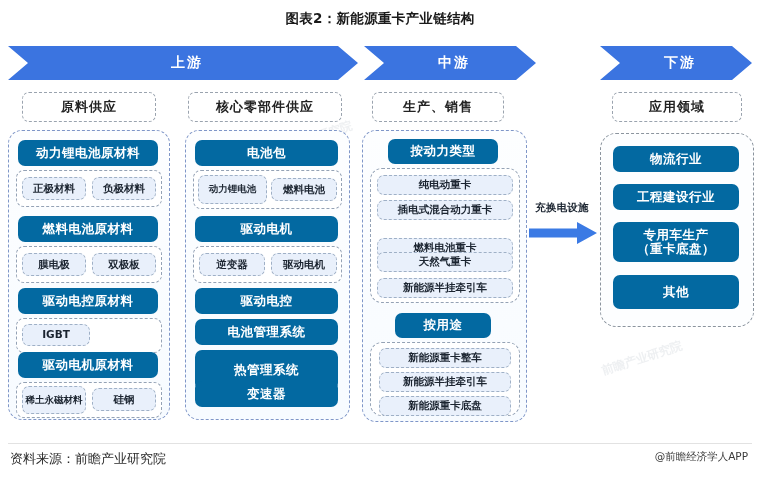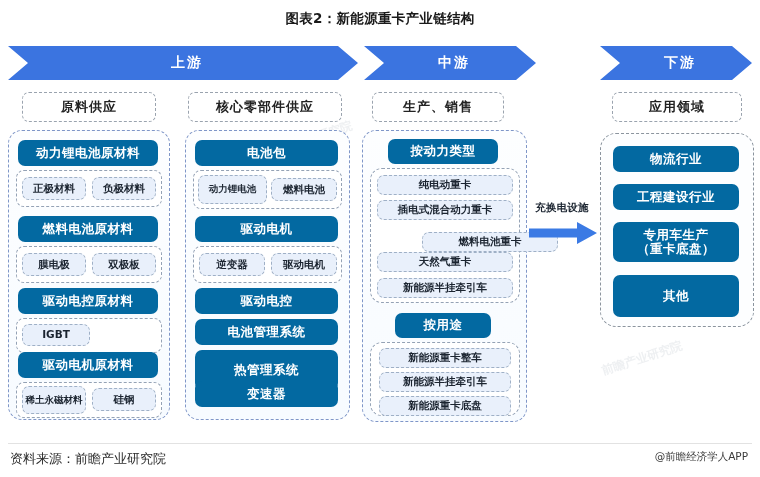--- a/index.html
+++ b/index.html
@@ -157,37 +157,37 @@
   <div class="pill" style="left:195px;top:319px;width:143px;height:26px;">电池管理系统</div>
   <div class="pill" style="left:195px;top:350px;width:143px;height:40px;">热管理系统</div>
   <div class="pill" style="left:195px;top:381px;width:143px;height:26px;">变速器</div>
 
   <div class="col c3"></div>
 
   <div class="pill" style="left:388px;top:139px;width:110px;height:25px;">按动力类型</div>
   <div class="subgroup" style="left:370px;top:168px;width:148px;height:133px;border-radius:12px;"></div>
   <div class="chip" style="left:377px;top:175px;width:134px;height:18px;">纯电动重卡</div>
   <div class="chip" style="left:377px;top:200px;width:134px;height:18px;">插电式混合动力重卡</div>
-  <div class="chip" style="left:377px;top:232px;width:134px;height:18px;margin-left:45px;">燃料电池重卡</div>
+  <div class="chip" style="left:377px;top:238px;width:134px;height:18px;">燃料电池重卡</div>
   <div class="chip" style="left:377px;top:252px;width:134px;height:18px;">天然气重卡</div>
   <div class="chip" style="left:377px;top:278px;width:134px;height:18px;">新能源半挂牵引车</div>
 
   <div class="pill" style="left:395px;top:313px;width:96px;height:25px;">按用途</div>
   <div class="subgroup" style="left:370px;top:342px;width:148px;height:72px;border-radius:12px;"></div>
   <div class="chip" style="left:379px;top:348px;width:130px;height:18px;">新能源重卡整车</div>
   <div class="chip" style="left:379px;top:372px;width:130px;height:18px;">新能源半挂牵引车</div>
   <div class="chip" style="left:379px;top:396px;width:130px;height:18px;">新能源重卡底盘</div>
 
   <div class="conn-label">充换电设施</div>
   <div class="conn-arrow"></div>
 
   <div class="col c4"></div>
   <div class="pill" style="left:613px;top:146px;width:126px;height:26px;">物流行业</div>
   <div class="pill" style="left:613px;top:184px;width:126px;height:26px;">工程建设行业</div>
   <div class="pill" style="left:613px;top:222px;width:126px;height:40px;white-space:pre-line;">专用车生产
 （重卡底盘）</div>
-  <div class="pill" style="left:613px;top:275px;width:126px;height:42px;">其他</div>
+  <div class="pill" style="left:613px;top:275px;width:126px;height:34px;">其他</div>
 
   <div class="hr"></div>
   <div class="src">资料来源：前瞻产业研究院</div>
   <div class="brand">@前瞻经济学人APP</div>
 
 </div>
 
 </body></html>

